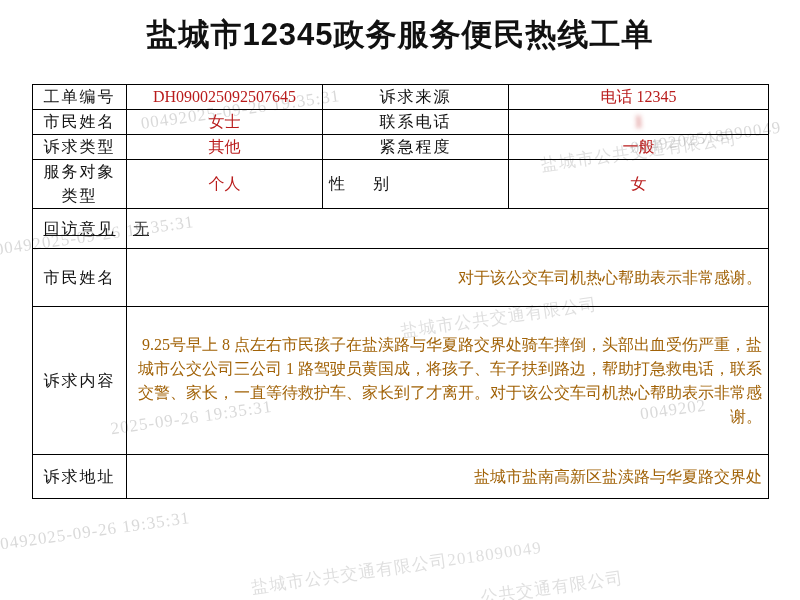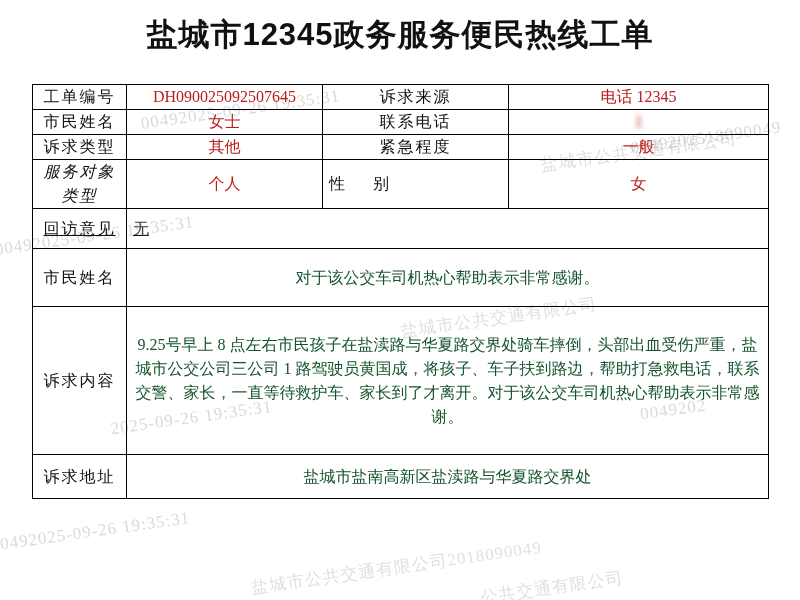--- a/index.html
+++ b/index.html
@@ -93,31 +93,30 @@
     color: #b91c1c;
     font-size: 13px;
   }
   td.value-left {
     text-align: left;
     color: #3a3a3a;
     font-size: 13px;
     padding-left: 8px;
   }
   td.body-text {
-    text-align: center;
-    color: #14532d;
+    text-align: right;
+    color: #a16207;
     font-size: 13.5px;
     line-height: 2.05;
     padding: 8px 10px 8px 8px;
     vertical-align: middle;
   }
   .two-line-label {
     line-height: 1.45;
     letter-spacing: 2px;
-    font-style: italic;
   }
   .blurred {
     filter: blur(2.6px);
     color: #6a6a6a;
   }
   .semi {
     color: #7a7a7a;
   }
 </style>
 </head>

